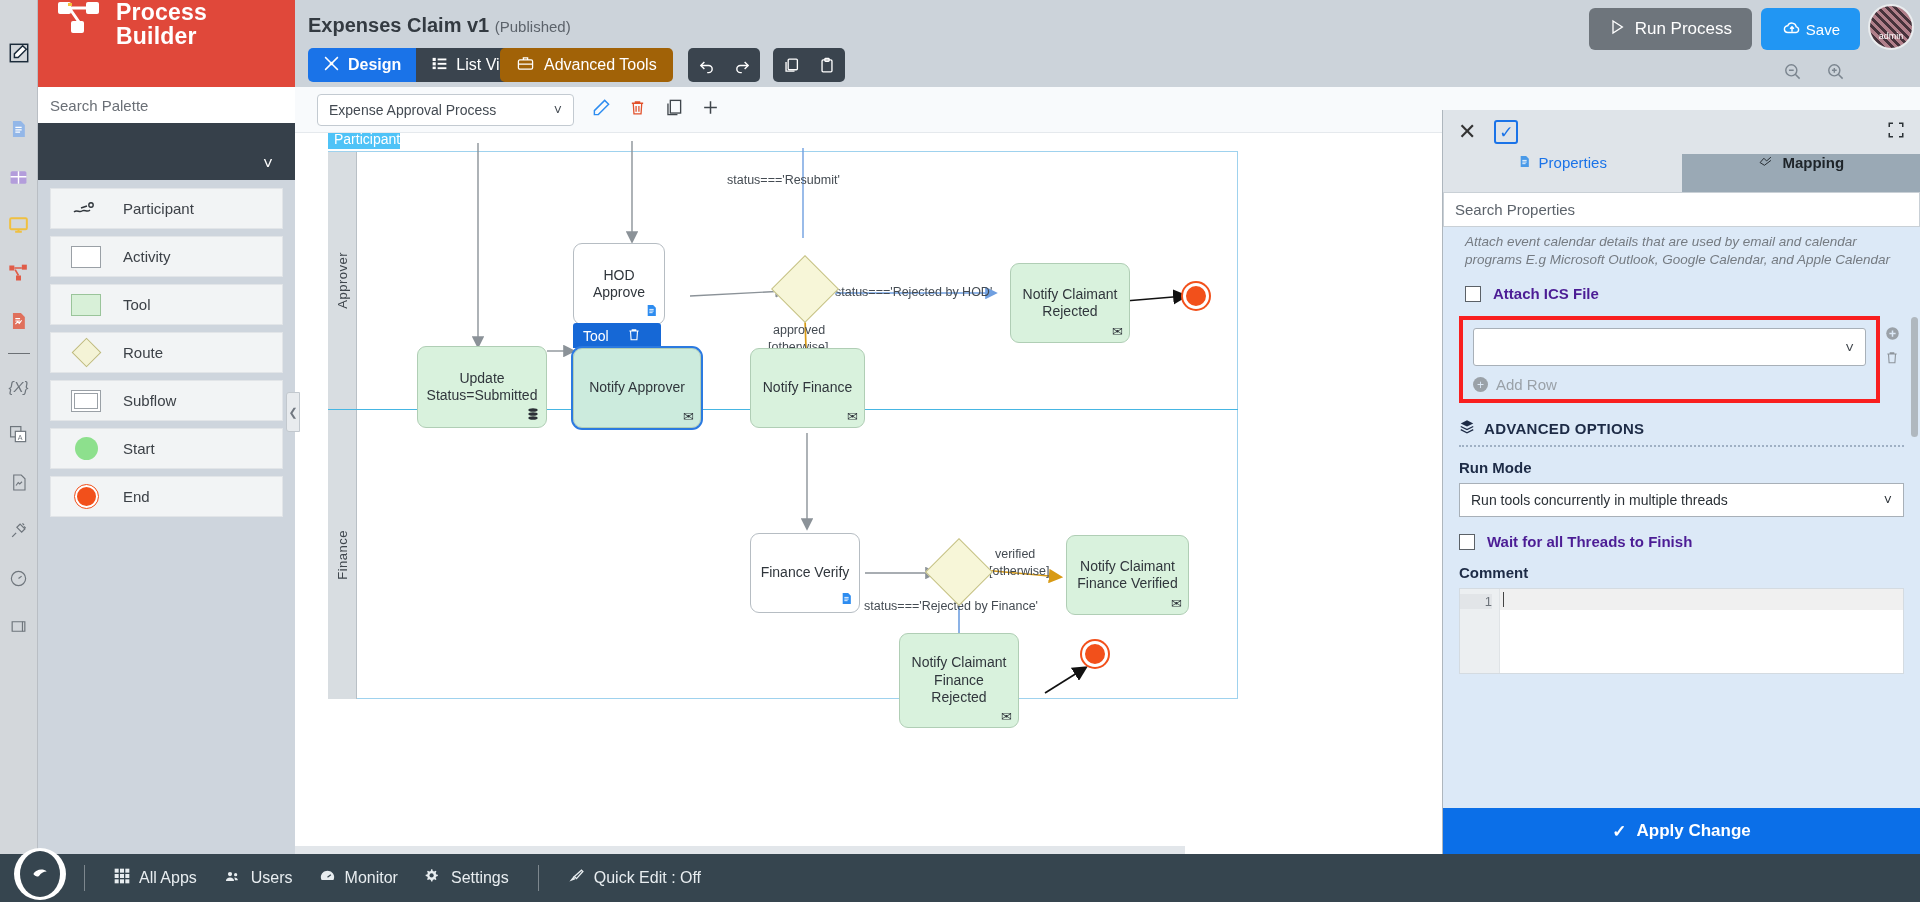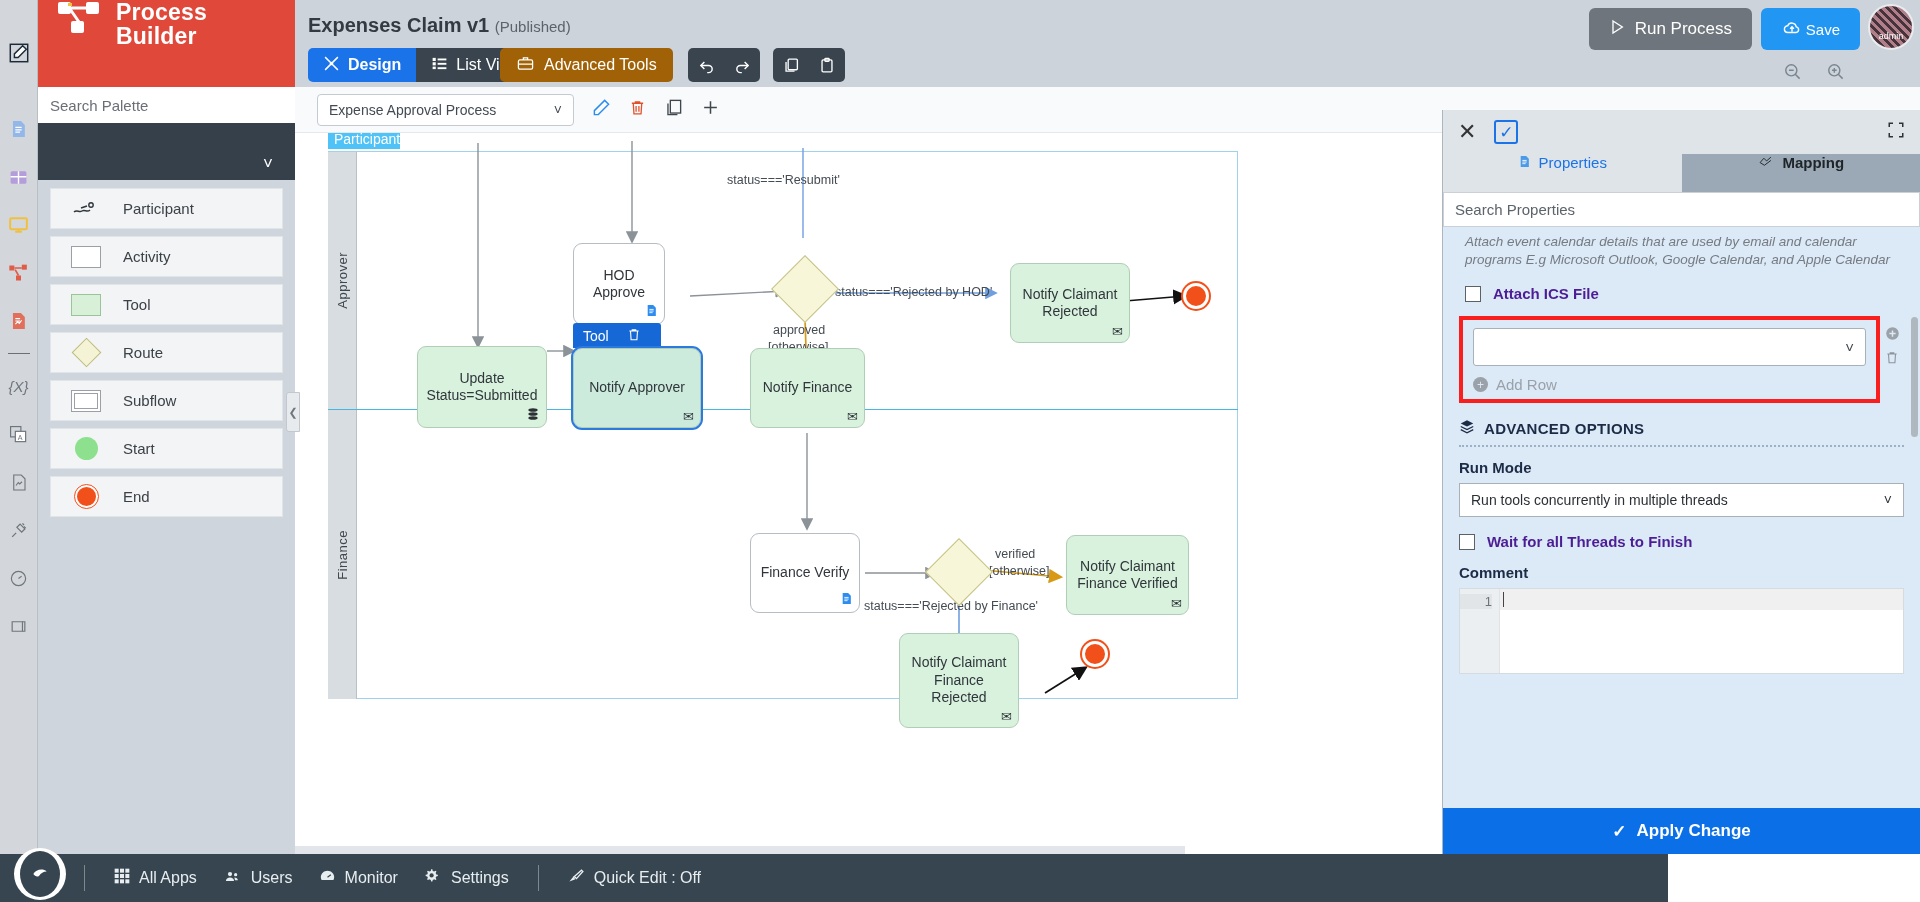--- a/index.html
+++ b/index.html
@@ -273,21 +273,21 @@
     align-items: center; justify-content: center; gap: 10px;
     font-size: 17px; font-weight: 600; cursor: pointer;
   }
   .rp-scroll {
     position: absolute; right: 2px; top: 90px; width: 7px; height: 120px;
     background: #b0b8bf; border-radius: 4px;
   }
 
   
   .taskbar {
-    position: absolute; left: 0; bottom: 0; width: 1668px; height: 48px;
+    position: absolute; left: 0; bottom: 0; width: 1920px; height: 48px;
     background: #36454f; color: #e8edf0; display: flex; align-items: center;
     padding-left: 14px; gap: 0; z-index: 50;
   }
   .tb-logo {
     position: absolute; left: 14px; bottom: 2px; width: 52px; height: 52px;
     border-radius: 50%; background: #fff; display:flex; align-items:center; justify-content:center;
     overflow: hidden;
   }
   .tb-logo-inner {
     width: 40px; height: 46px; border-radius: 50%; background: #36454f;

